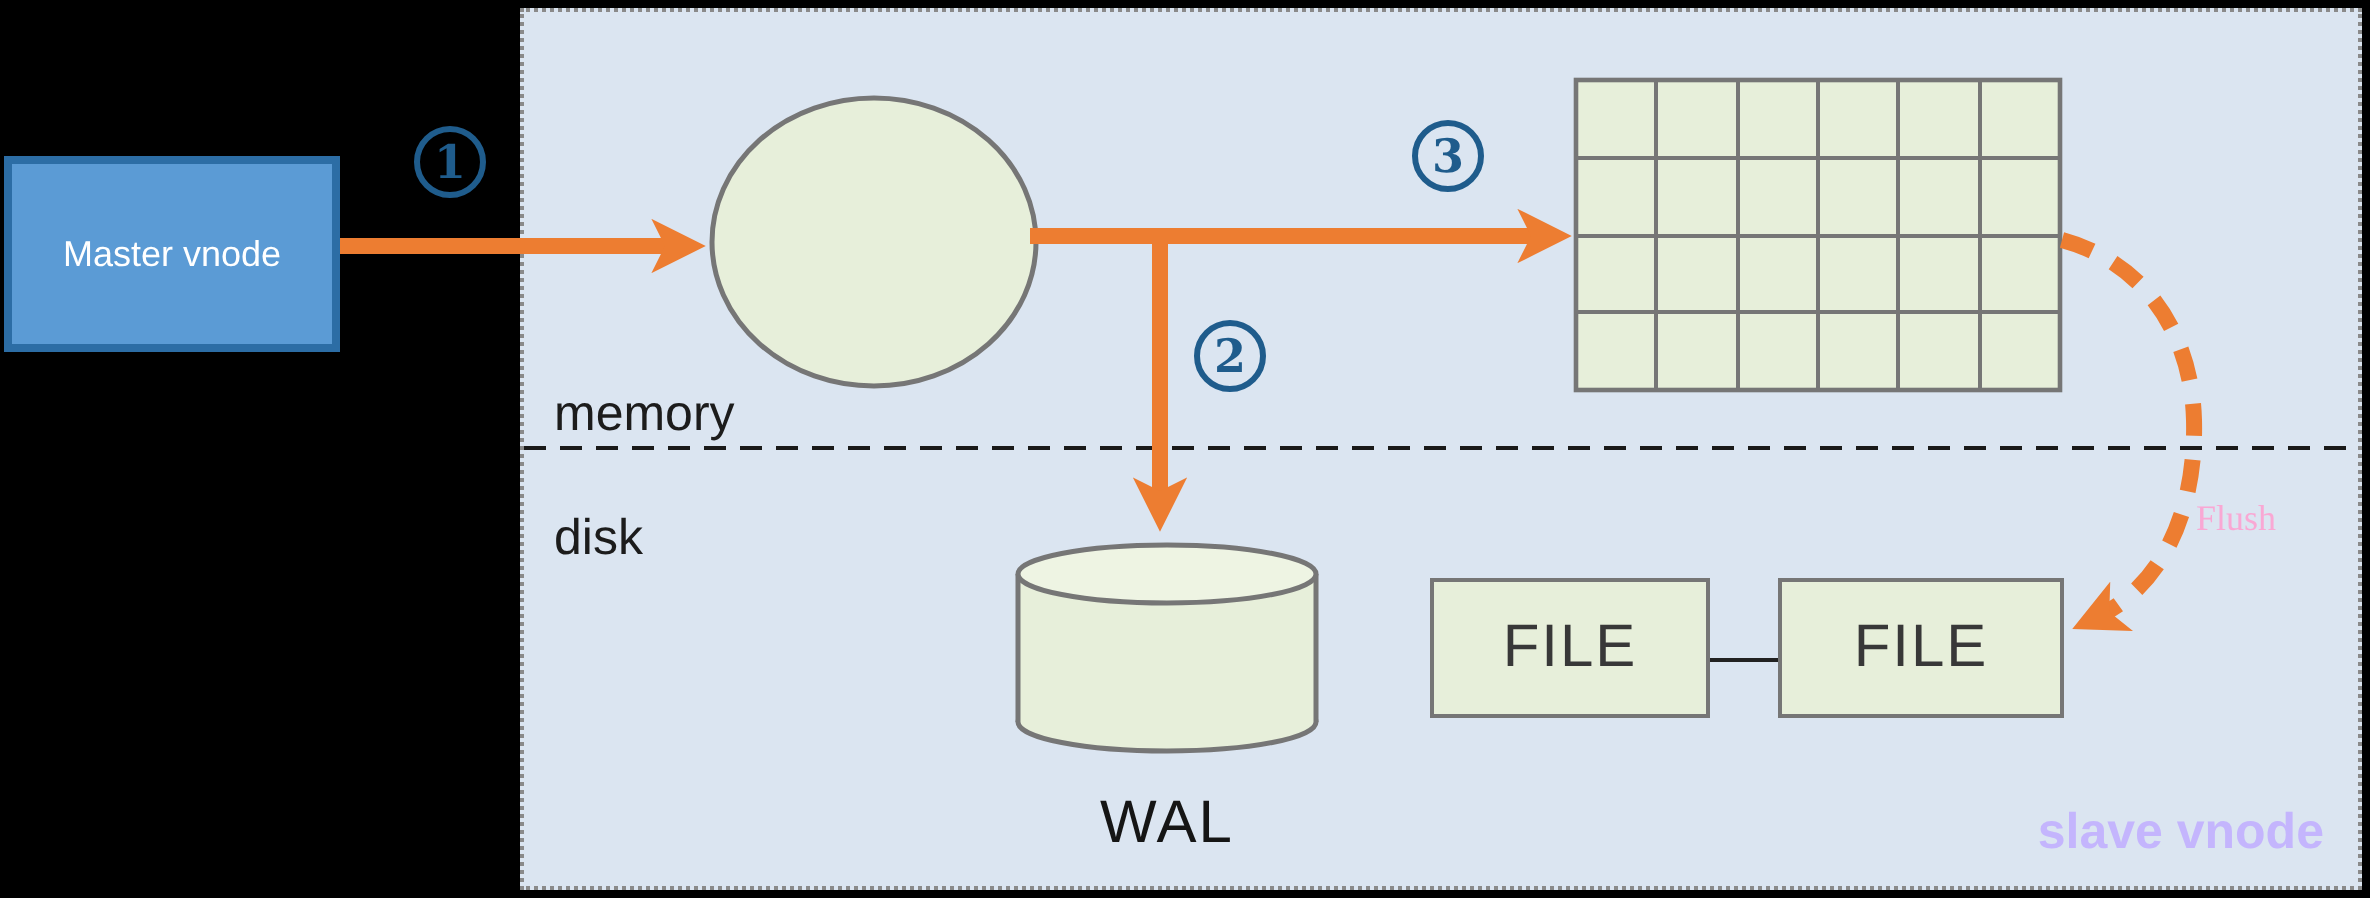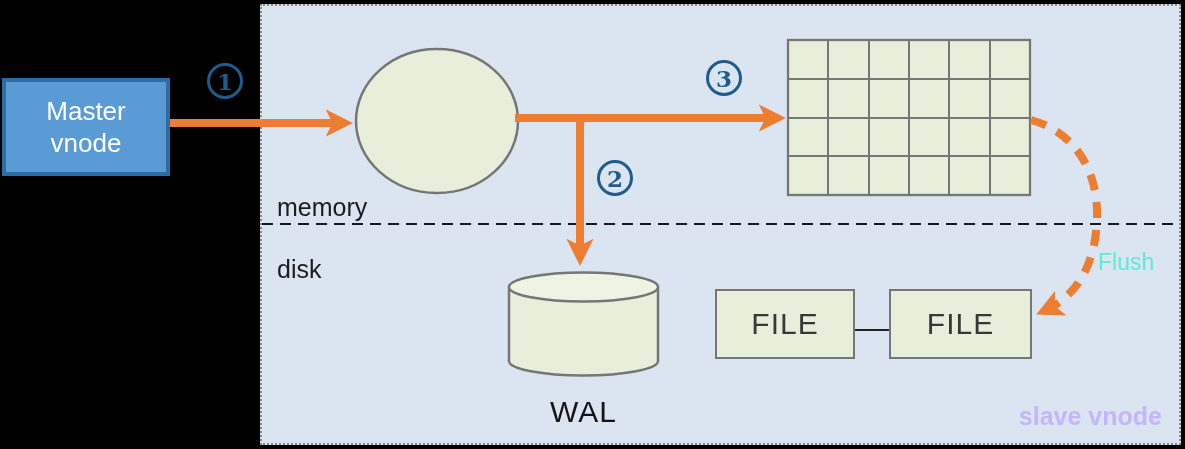--- a/index.html
+++ b/index.html
@@ -20,21 +20,21 @@
   }
   #panel{
     position:absolute;left:260px;top:4px;width:921px;height:441px;
     background:var(--panel-bg);border:2px dotted #8a8a8a;box-sizing:border-box;
   }
   #diagram-svg{position:absolute;left:0;top:0;width:1185px;height:449px;}
   .master-box{
     position:absolute;left:2px;top:78px;width:168px;height:98px;box-sizing:border-box;
     background:var(--master-blue);border:4px solid var(--master-border);
     display:flex;align-items:center;justify-content:center;text-align:center;
-    color:#fff;font-size:26px;line-height:1.25;
+    color:#fff;font-size:18px;line-height:1.25;
   }
   .master-box .lbl{width:110px;}
   .step-circle{
     position:absolute;width:36px;height:36px;border:3px solid var(--step-blue);
     border-radius:50%;box-sizing:border-box;color:var(--step-blue);
     display:flex;align-items:center;justify-content:center;
     font-family:"DejaVu Serif", serif;font-size:23px;font-weight:600;line-height:1;
   }
   #step-1{left:207px;top:63px;}
   #step-2{left:597px;top:160px;}
@@ -51,21 +51,21 @@
     background:var(--node-green);border:2px solid var(--shape-border);
     display:flex;align-items:center;justify-content:center;
     font-size:30px;color:#383838;letter-spacing:1px;
   }
   #file-box-1{left:715px;width:140px;}
   #file-box-2{left:889px;width:143px;}
   #wal-label{
     position:absolute;left:509px;top:395px;width:149px;text-align:center;
     font-size:30px;color:#151515;letter-spacing:1px;
   }
-  #flush-label{position:absolute;left:1098px;top:249px;font-size:23px;color:#5eead4;}
+  #flush-label{position:absolute;left:1098px;top:249px;font-size:18px;color:#f9a8d4;font-family:Liberation Serif, serif;}
   #slave-label{position:absolute;right:23px;top:402px;font-size:25px;color:#c4b5fd;font-weight:bold;}
 
   
   .divider{stroke:#1a1a1a;stroke-width:2;stroke-dasharray:11 7;fill:none;}
   .shape{fill:var(--node-green);stroke:var(--shape-border);stroke-width:2.5;}
   .shape-top{fill:var(--node-green-light);stroke:var(--shape-border);stroke-width:2.5;}
   .grid-cells{fill:var(--node-green);stroke:var(--shape-border);stroke-width:2.3;}
   .grid-line{stroke:var(--shape-border);stroke-width:2;fill:none;}
   .orange-arrow{stroke:var(--accent-orange);stroke-width:8;fill:none;}
   .flush-curve{stroke:var(--accent-orange);stroke-width:8;fill:none;stroke-dasharray:16 12;}

